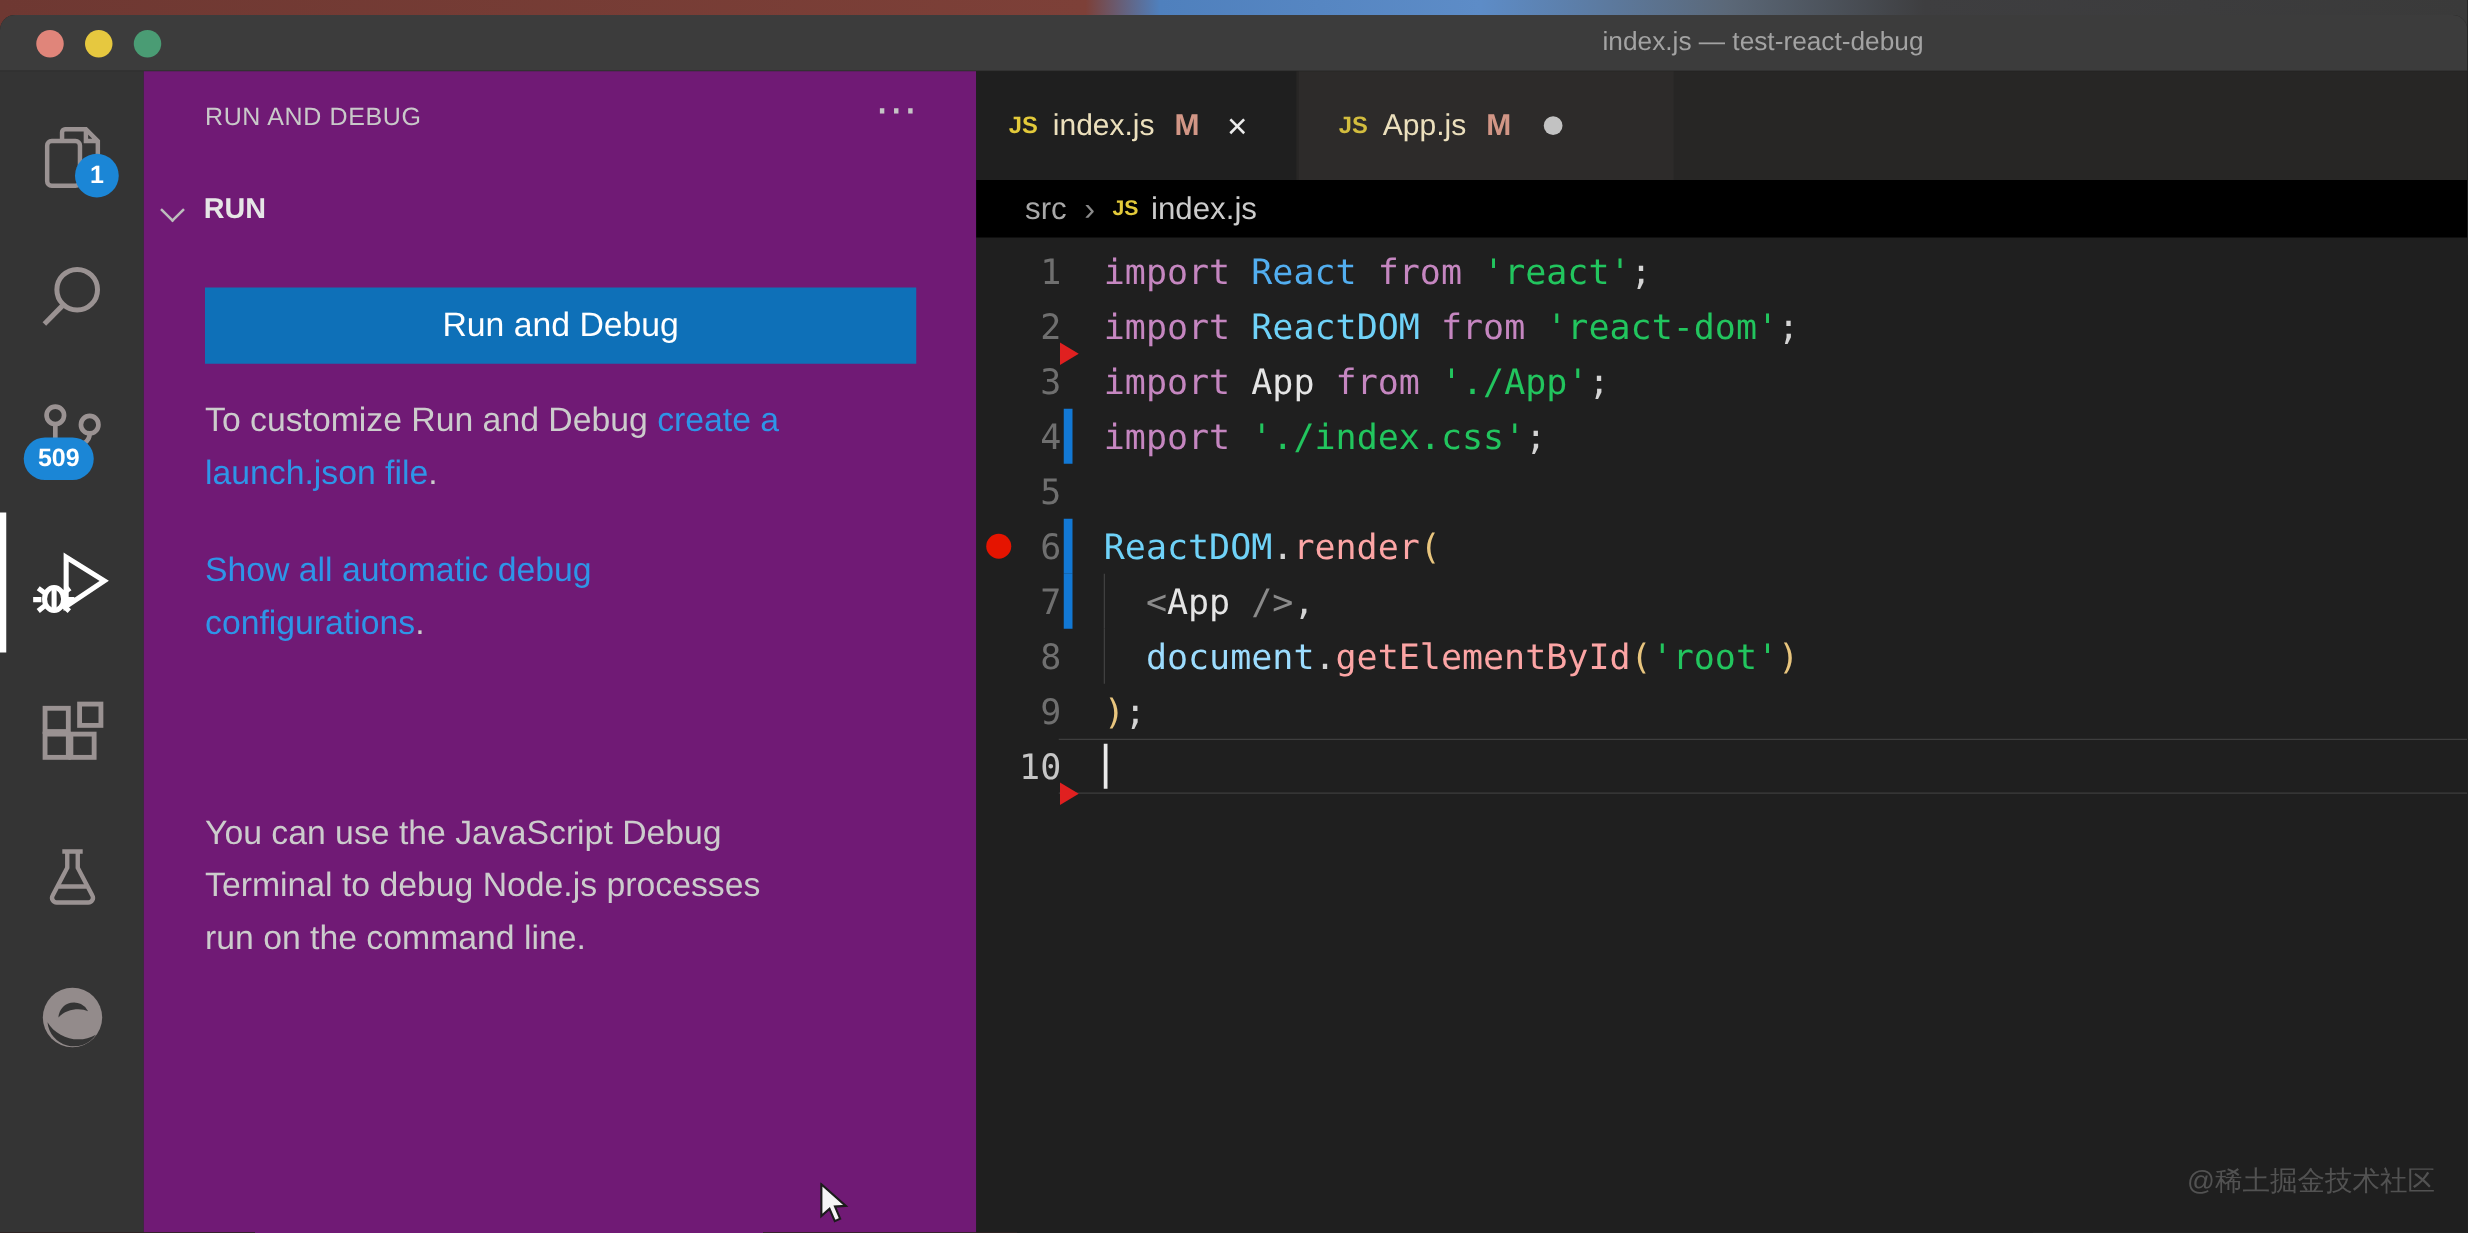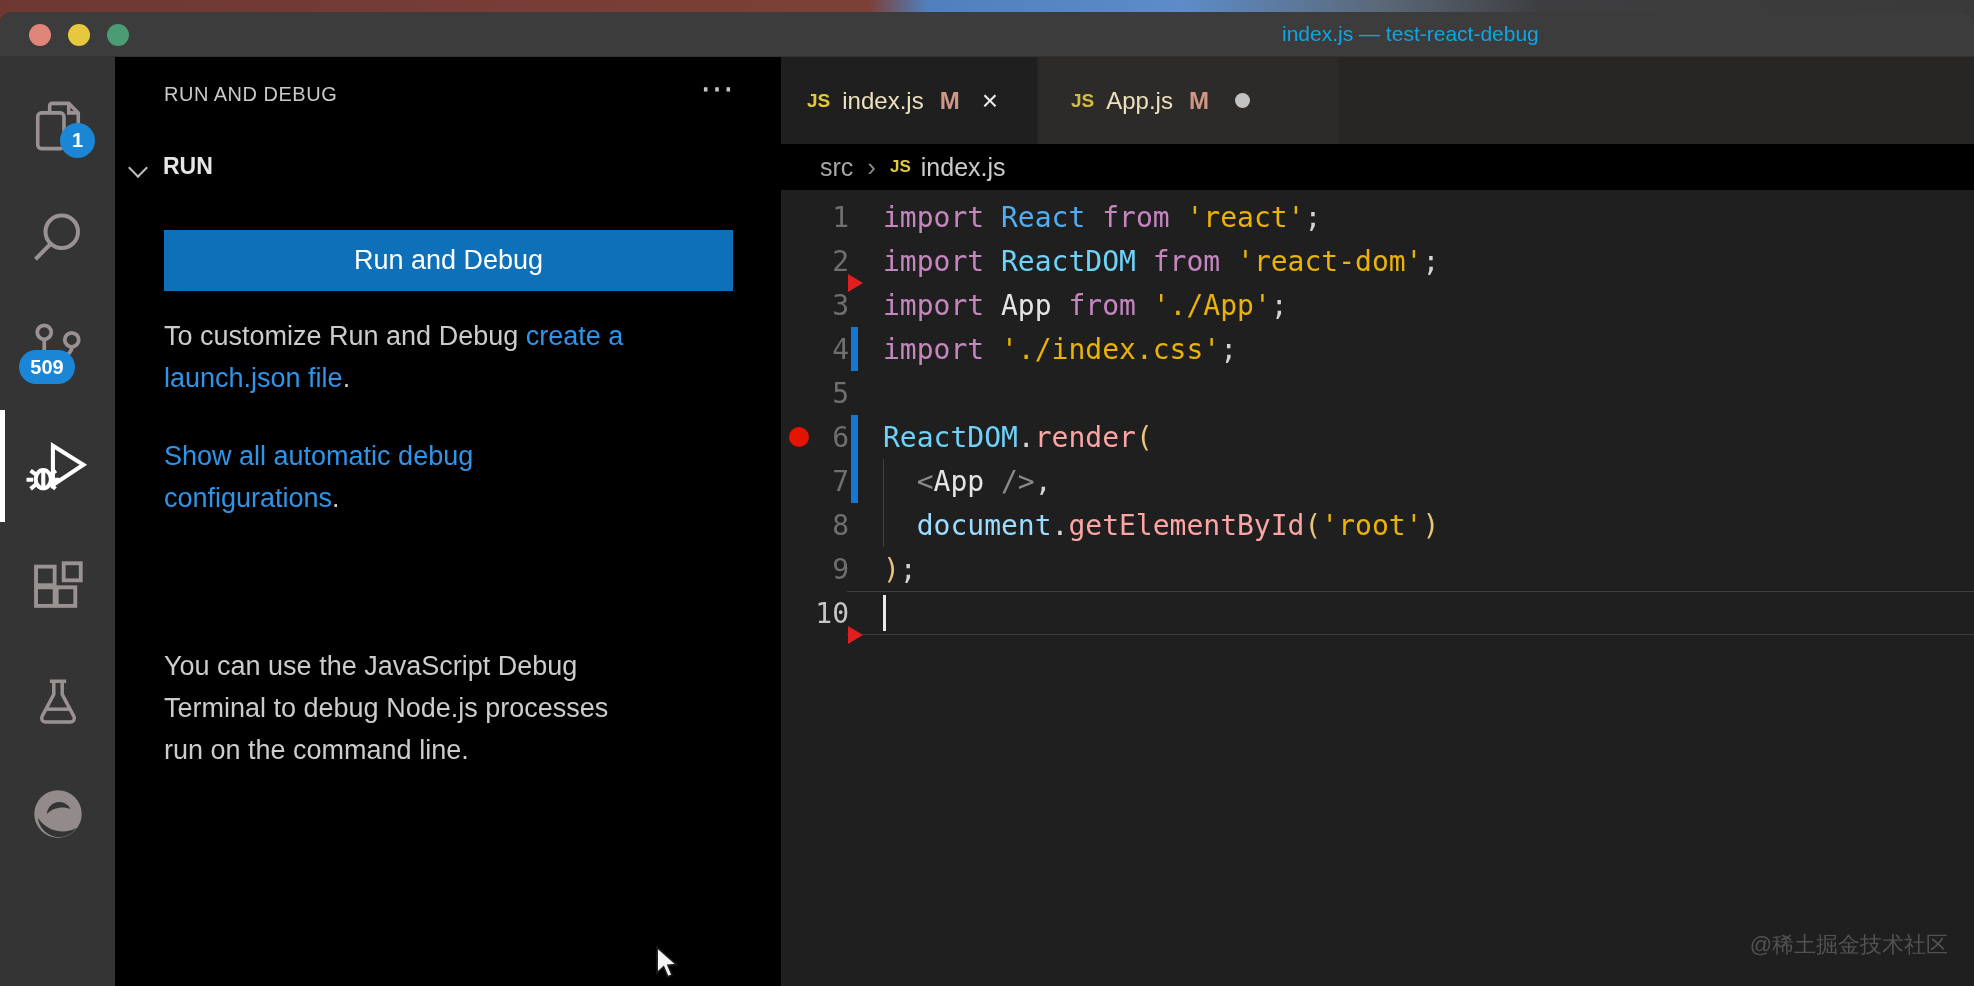--- a/index.html
+++ b/index.html
@@ -15,36 +15,36 @@
   
   .vs-window { position:absolute; left:0; right:0; top:12px; bottom:0;
     border-radius:12px 12px 0 0; overflow:hidden; background:#1f1f1f; }
 
   
   .titlebar { position:absolute; left:0; right:0; top:0; height:45px; background:#3c3c3c; border-bottom:1px solid #323232; }
   .traffic { position:absolute; top:12px; width:22px; height:22px; border-radius:50%; }
   .tl-red    { left:29px;  background:#e0857a; }
   .tl-yellow { left:68px;  background:#e6c83f; }
   .tl-green  { left:107px; background:#4a9c74; }
-  .win-title { position:absolute; left:1282px; top:10px; font-size:21px; color:#0ea5e9; white-space:nowrap; }
+  .win-title { position:absolute; left:1282px; top:10px; font-size:21px; color:#a3a3a3; white-space:nowrap; }
 
   .main { position:absolute; left:0; right:0; top:45px; bottom:0; }
 
   
   .activitybar { position:absolute; left:0; top:0; bottom:0; width:115px; background:#343434; }
   .ab-item { position:absolute; left:0; width:115px; height:92px; display:flex; align-items:center; justify-content:center; }
   .ab-item svg { display:block; }
   .ab-badge { position:absolute; border-radius:20px; background:#1b86d6; color:#fff; font-weight:bold;
     display:flex; align-items:center; justify-content:center; }
   .badge-one { left:60px; top:43px; width:35px; height:35px; font-size:20px; }
   .badge-scm { left:19px; top:40px; width:56px; height:34px; font-size:20px; border-radius:18px; }
   .ab-active-bar { position:absolute; left:0; top:353px; width:5px; height:112px; background:#ffffff; }
 
   
-  .sidebar { position:absolute; left:115px; top:0; bottom:0; width:666px; background:#000000; color:#c8c8c8; }
+  .sidebar { position:absolute; left:115px; top:0; bottom:0; width:666px; background:#701a75; color:#c8c8c8; }
   .sb-title { position:absolute; left:49px; top:26px; font-size:20px; letter-spacing:.5px; color:#c9c9c9; }
   .sb-more { position:absolute; left:585px; top:14px; font-size:34px; color:#c5c5c5; line-height:34px; letter-spacing:1px; }
   .sb-run-row { position:absolute; left:0; top:96px; width:100%; height:36px; }
   .sb-chevron { position:absolute; left:16px; top:8px; width:16px; height:16px; }
   .sb-chevron::before { content:""; position:absolute; left:0; top:0; width:12px; height:12px;
     border-left:2px solid #bdbdbd; border-bottom:2px solid #bdbdbd; transform:rotate(-45deg); }
   .sb-run-label { position:absolute; left:48px; top:0; font-size:23px; font-weight:bold; color:#e6e6e6; }
 
   .sb-btn { position:absolute; left:49px; width:569px; height:61px; background:#0e70b8; color:#ffffff;
     border:none; font-size:27px; font-family:"Liberation Sans",sans-serif; text-align:center; line-height:61px; cursor:pointer; }
@@ -90,21 +90,21 @@
   .cl-deco { width:14px; height:44px; position:relative; flex:none; }
   .mod-bar { position:absolute; left:2px; top:0; width:7px; height:100%; background:#1278d4; }
   .cl-text { padding-left:20px; white-space:pre; color:#d4d4d4; position:relative; }
   .line-highlight { position:absolute; left:66px; right:0; top:0; bottom:0; border-top:1px solid #3e3e3e; border-bottom:1px solid #3e3e3e; }
   .indent-guide { position:absolute; left:102px; top:0; bottom:0; width:1px; background:#404040; }
   .caret { position:absolute; left:102px; top:4px; width:3px; height:36px; background:#eaeaea; }
   .del-marker { position:absolute; left:67px; width:0; height:0;
     border-top:9px solid transparent; border-bottom:9px solid transparent; border-left:15px solid #e02020; }
 
   .tk-kw{color:#C586C0} .tk-b1{color:#52AEF0} .tk-b2{color:#6FD2F8} .tk-b3{color:#9CDCFE}
-  .tk-comp{color:#e5e5e5} .tk-fn{color:#fca5a5} .tk-str{color:#eab308}
+  .tk-comp{color:#e5e5e5} .tk-fn{color:#fca5a5} .tk-str{color:#22c55e}
   .tk-pun{color:#D4D4D4} .tk-brk{color:#E8C57E} .tk-ang{color:#8A8A8A}
 
   .watermark { position:absolute; right:26px; bottom:26px; font-size:22px; color:#525252; }
 
   
   .mouse { position:absolute; left:652px; top:946px; width:30px; height:34px; pointer-events:none; }
 </style>
 </head>
 <body>
 

